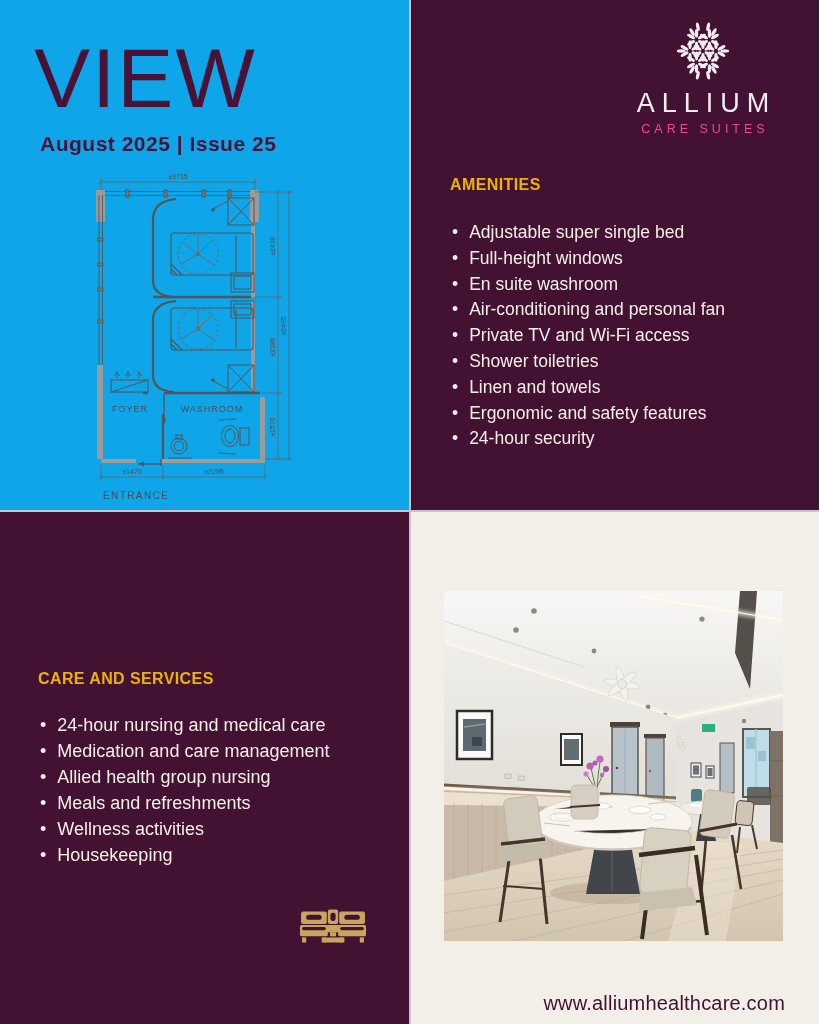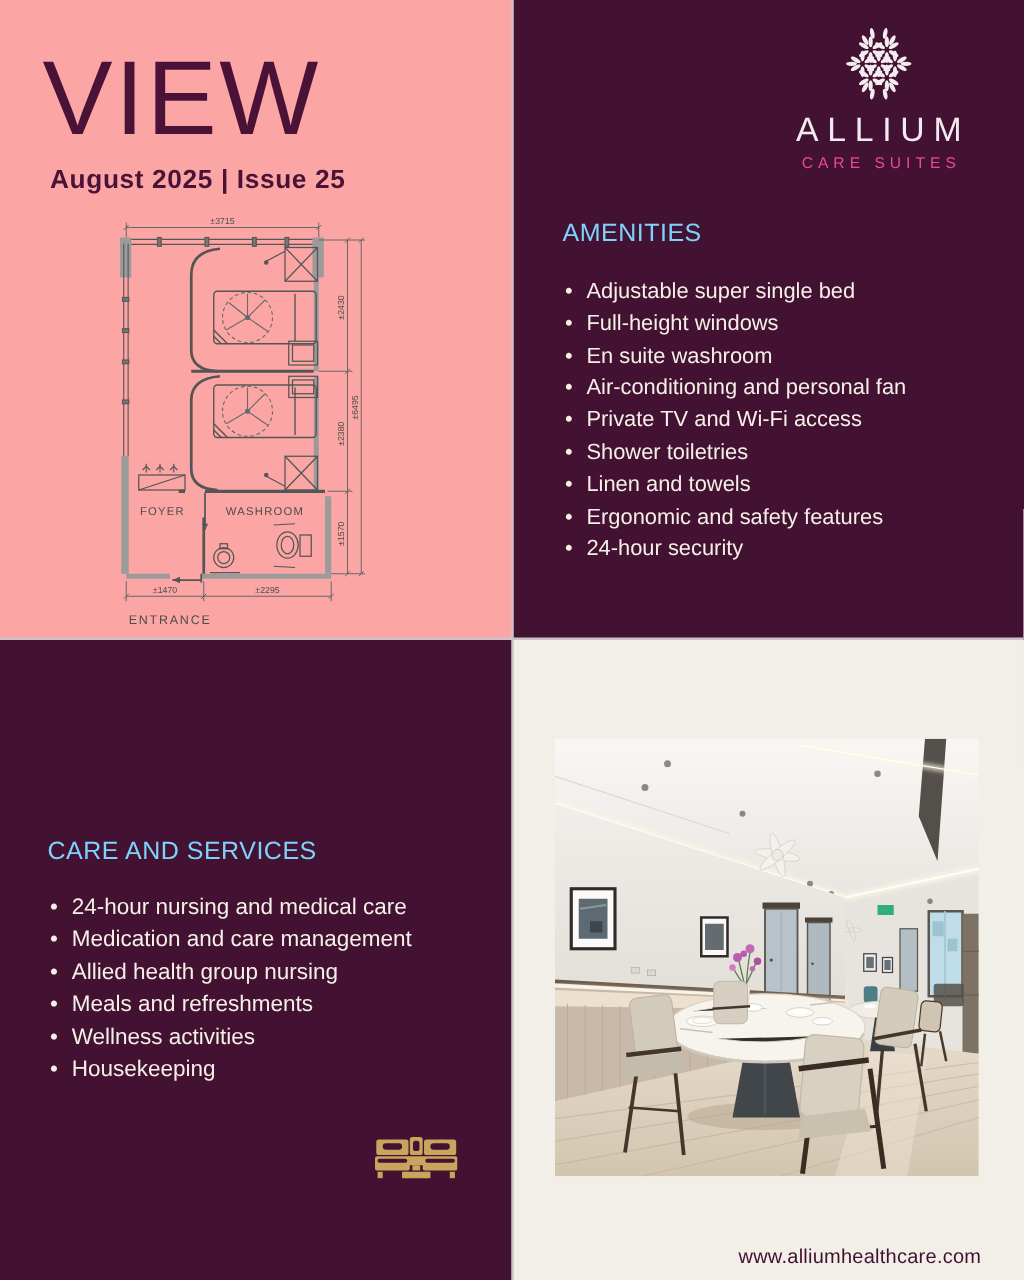--- a/index.html
+++ b/index.html
@@ -1,49 +1,49 @@
 <!DOCTYPE html>
 <html><head>
 <meta charset="utf-8">
 <style>
   html,body{margin:0;padding:0;background:#e5e1da;}
   .page{position:relative;width:819px;height:1024px;overflow:hidden;
         font-family:"Liberation Sans",sans-serif;background:#f2efe8;}
   .q{position:absolute;width:410px;height:512px;}
-  .q-tl{left:0;top:0;background:#fca5a5;}
+  .q-tl{left:0;top:0;background:#0ea5e9;}
   .q-tr{left:410px;top:0;width:409px;background:#431132;}
   .q-bl{left:0;top:512px;background:#431132;}
   .q-br{left:410px;top:512px;width:409px;background:#f2efe8;}
   .seam-h{position:absolute;left:0;top:510px;width:819px;height:2px;background:#cdc2c8;z-index:5;}
   .seam-v{position:absolute;left:409px;top:0;width:2px;height:1024px;background:#cdc2c8;z-index:5;}
 
   .masthead-title{position:absolute;left:34px;top:36px;font-size:84px;letter-spacing:2px;
       color:#4a1237;font-weight:400;line-height:1;}
   .issue-line{position:absolute;left:40px;top:132px;font-size:21px;font-weight:700;
       letter-spacing:.5px;color:#4a1237;text-align:center;}
   .floorplan{position:absolute;left:86px;top:168px;}
 
   .logo{position:absolute;right:26px;top:22px;width:180px;text-align:center;color:#f2ecf1;}
   .brand-name{font-size:27px;letter-spacing:7px;margin-top:4px;font-weight:400;
       padding-left:7px;}
   .brand-tagline{font-size:12.5px;letter-spacing:4px;margin-top:3px;color:#ec4899;
       padding-left:4px;}
 
-  .sec-heading{font-size:20px;font-weight:400;letter-spacing:.4px;color:#7dd3fc;}
+  .sec-heading{font-size:16px;font-weight:700;letter-spacing:.4px;color:#eab308;}
   .h-amen{position:absolute;left:40px;top:176px;}
   .h-care{position:absolute;left:38px;top:158px;}
   ul.blist{position:absolute;margin:0;padding:0;list-style:none;color:#f5f0e6;}
   .amen-list{left:40px;top:220px;font-size:17.5px;line-height:25.8px;}
   .care-list{left:38px;top:200px;font-size:18px;line-height:26px;}
   ul.blist li{display:flex;}
   ul.blist li::before{content:"\2022";margin:0 11px 0 2px;}
 
   .beds-icon{position:absolute;left:300px;top:392px;}
   .photo{position:absolute;left:34px;top:79px;width:339px;height:350px;}
-  .website{position:absolute;right:34px;bottom:9px;font-size:16px;color:#421031;
+  .website{position:absolute;right:34px;bottom:9px;font-size:20px;color:#421031;
       letter-spacing:.2px;font-weight:400;text-decoration:none;}
 
   .plan-text{fill:#4c4c4c;font-family:"Liberation Sans",sans-serif;}
 </style>
 </head>
 <body>
 
 <div class="page">
 
   <div class="q q-tl">

